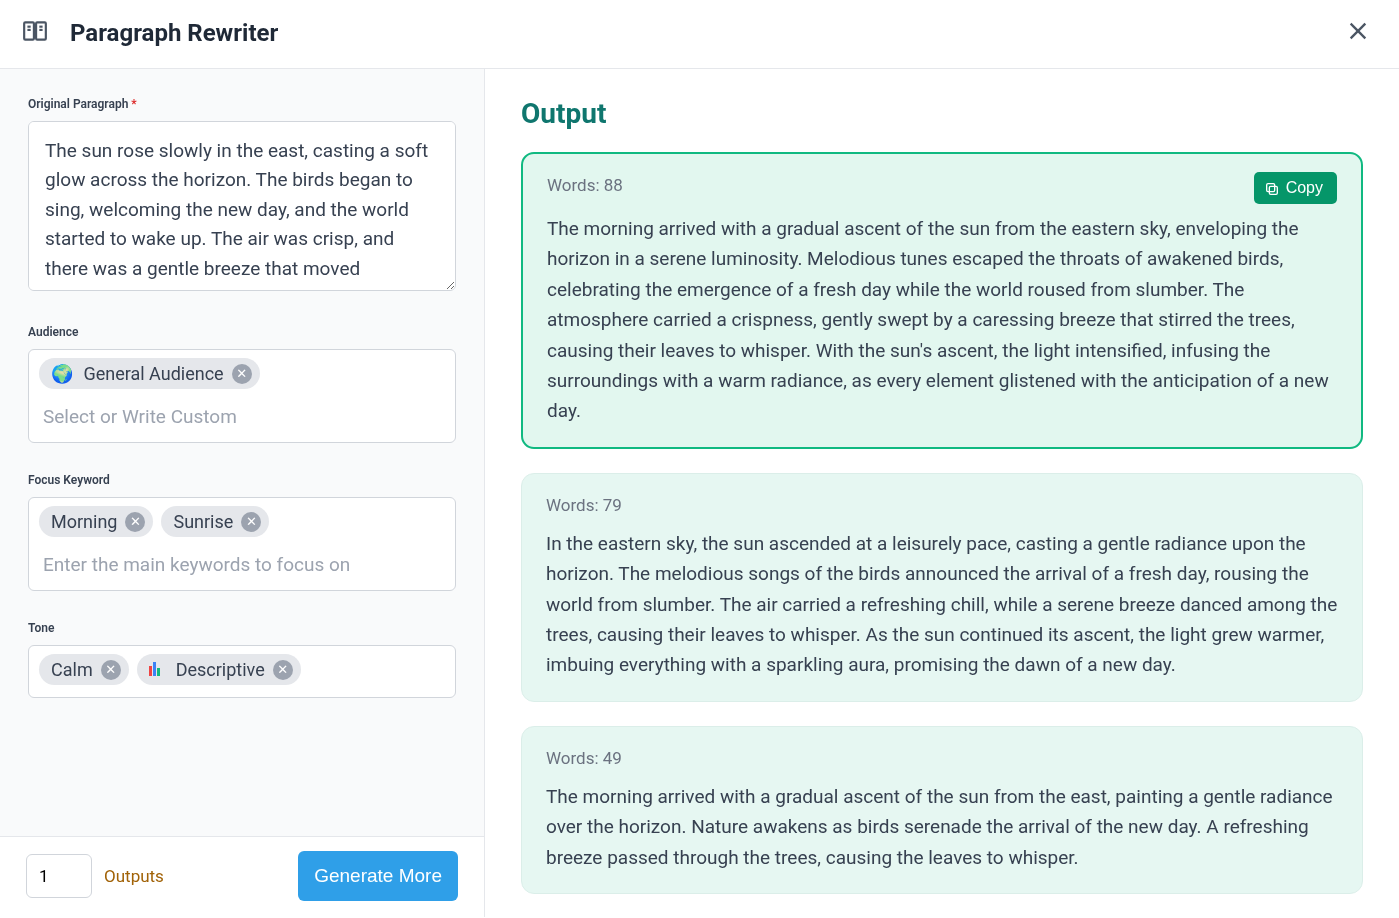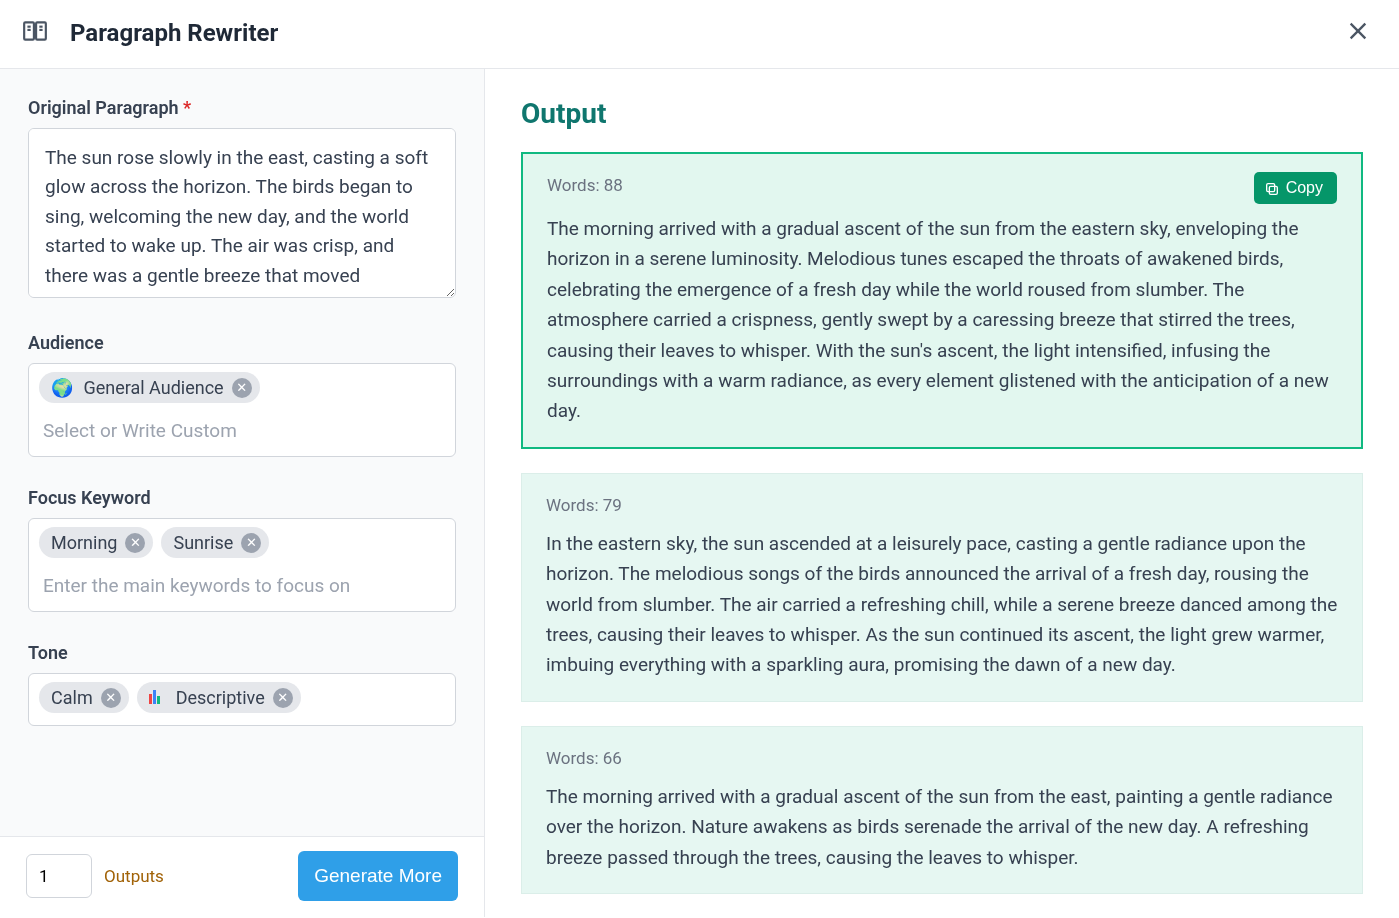--- a/index.html
+++ b/index.html
@@ -39,21 +39,21 @@
 .left-scroll::-webkit-scrollbar { width: 17px; }
 .left-scroll::-webkit-scrollbar-track { background: #f1f1f1; }
 .left-scroll::-webkit-scrollbar-thumb { background: #c1c1c1; }
 .left-scroll::-webkit-scrollbar-button {
   display: block;
   height: 17px;
   background: #f1f1f1;
 }
 
 .field-label {
-  font-size: 18px;
+  font-size: 12px;
   font-weight: 600;
   color: #374151;
   margin-bottom: 10px;
   display: block;
 }
 .req { color: #dc2626; }
 
 .textarea-wrap { position: relative; margin-bottom: 30px;}
 textarea.original {
   width: 100%;
@@ -148,21 +148,21 @@
 }
 .output-title {
   font-size: 28px;
   font-weight: 700;
   color: #0f766e;
   margin-bottom: 22px;
 }
 .card {
   background: #e6f7f2;
   border: 1px solid #dbeee9;
-  border-radius: 0;
+  border-radius: 13px;
   padding: 18px 24px 20px 24px;
   margin-bottom: 24px;
   font-size: 19px;
   line-height: 1.6;
   color: #374151;
   position: relative;
 }
 .card.selected {
   border: 2px solid #10b981;
   background: #e2f7ef;
@@ -299,19 +299,19 @@
           <div class="card-body">The morning arrived with a gradual ascent of the sun from the eastern sky, enveloping the horizon in a serene luminosity. Melodious tunes escaped the throats of awakened birds, celebrating the emergence of a fresh day while the world roused from slumber. The atmosphere carried a crispness, gently swept by a caressing breeze that stirred the trees, causing their leaves to whisper. With the sun's ascent, the light intensified, infusing the surroundings with a warm radiance, as every element glistened with the anticipation of a new day.</div>
         </div>
         <div class="card">
           <div class="card-top">
             <span class="word-count">Words: 79</span>
           </div>
           <div class="card-body">In the eastern sky, the sun ascended at a leisurely pace, casting a gentle radiance upon the horizon. The melodious songs of the birds announced the arrival of a fresh day, rousing the world from slumber. The air carried a refreshing chill, while a serene breeze danced among the trees, causing their leaves to whisper. As the sun continued its ascent, the light grew warmer, imbuing everything with a sparkling aura, promising the dawn of a new day.</div>
         </div>
         <div class="card">
           <div class="card-top">
-            <span class="word-count">Words: 66</span>
+            <span class="word-count">Words: 49</span>
           </div>
           <div class="card-body">The morning arrived with a gradual ascent of the sun from the east, painting a gentle radiance over the horizon. Nature awakens as birds serenade the arrival of the new day. A refreshing breeze passed through the trees, causing the leaves to whisper.</div>
         </div>
       </div>
   </div>
 </div>
 
 </body></html>

